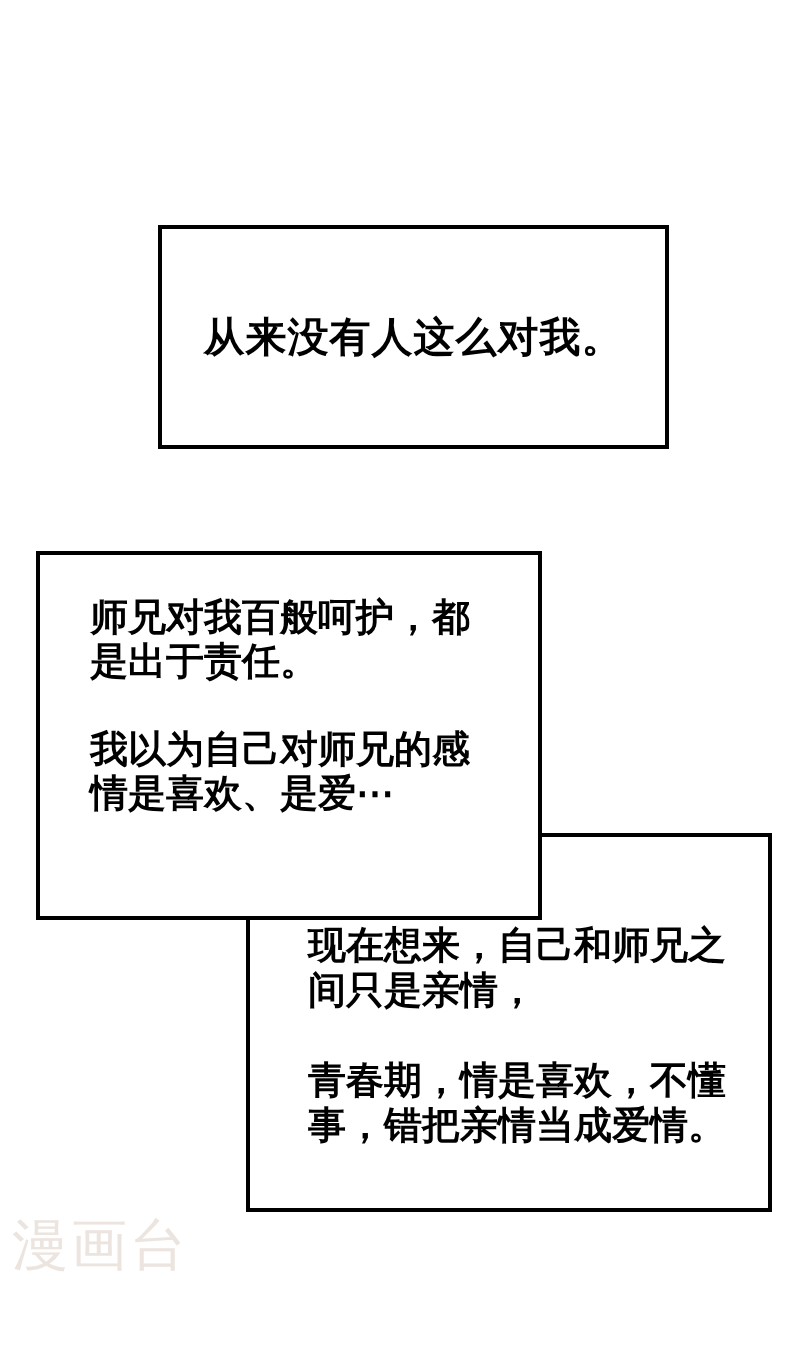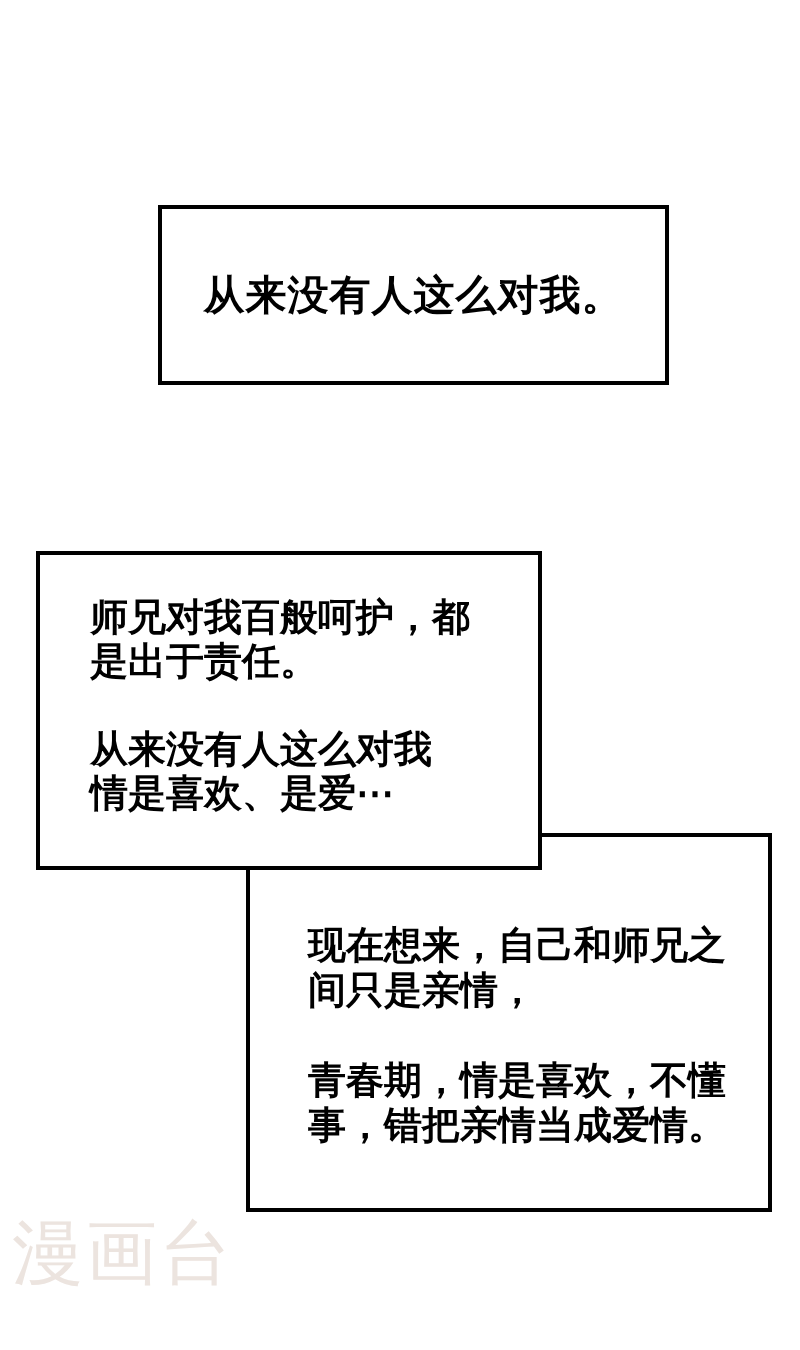--- a/index.html
+++ b/index.html
@@ -28,36 +28,36 @@
     color: var(--ink, #000000);
     font-weight: 700;
   }
   .panel p {
     margin: 0;
     white-space: pre-line;
   }
   
   .panel-1 {
     left: 158px;
-    top: 205px;
+    top: 225px;
     width: 511px;
-    height: 180px;
+    height: 224px;
     display: flex;
     align-items: center;
     justify-content: center;
     font-size: 41px;
     letter-spacing: 1px;
     text-align: center;
   }
   
   .panel-2 {
     left: 36px;
     top: 551px;
     width: 506px;
-    height: 319px;
+    height: 369px;
     padding: 40px 20px 0 50px;
     font-size: 38px;
     line-height: 44px;
     z-index: 2;
   }
   .panel-2 p + p { margin-top: 44px; }
   
   .panel-3 {
     left: 246px;
     top: 833px;
@@ -67,41 +67,41 @@
     font-size: 38px;
     line-height: 45px;
     z-index: 1;
   }
   .panel-3 p + p { margin-top: 45px; }
   
   .watermark {
     position: absolute;
     left: 12px;
     top: 1216px;
-    font-size: 71px;
+    font-size: 56px;
     line-height: 1.05;
     letter-spacing: 3px;
     font-weight: 400;
     color: var(--watermark, #ece4df);
     user-select: none;
   }
 </style>
 </head>
 <body>
 
 <div class="page">
 
   <div class="panel panel-1">
     <p>从来没有人这么对我。</p>
   </div>
 
   <div class="panel panel-2">
     <p>师兄对我百般呵护，都
 是出于责任。</p>
-    <p>从来没有人这么对我
+    <p>我以为自己对师兄的感
 情是喜欢、是爱⋯</p>
   </div>
 
   <div class="panel panel-3">
     <p>现在想来，自己和师兄之
 间只是亲情，</p>
     <p>青春期，情是喜欢，不懂
 事，错把亲情当成爱情。</p>
   </div>
 

